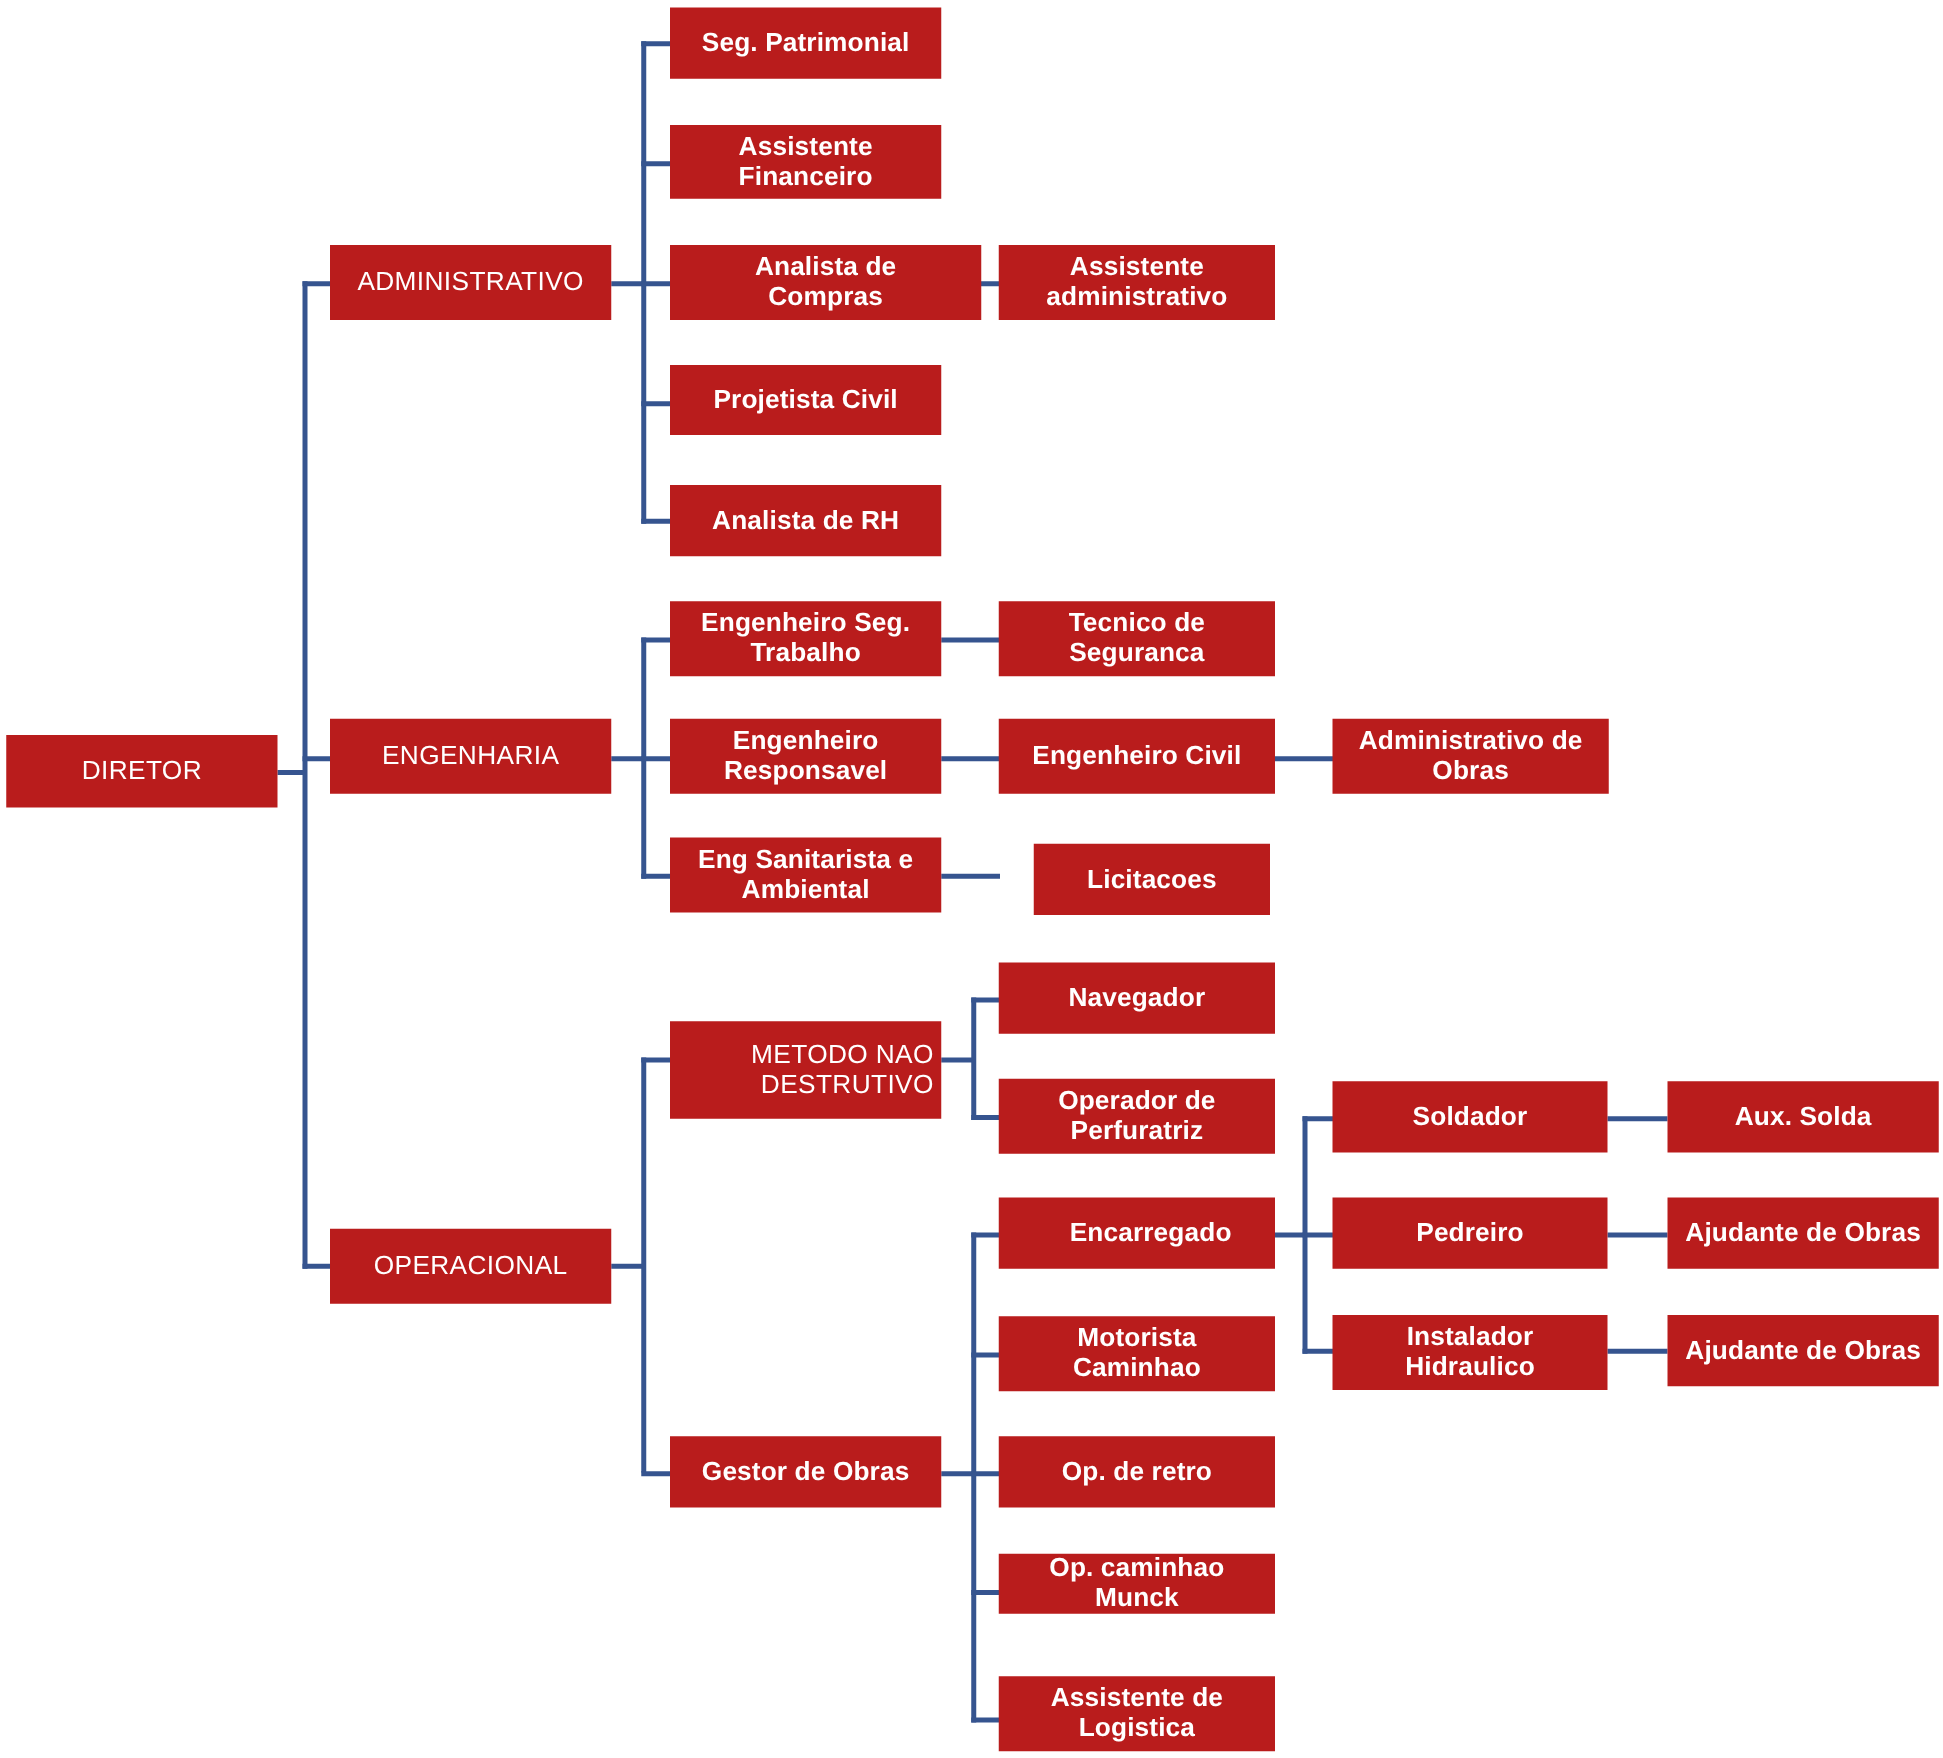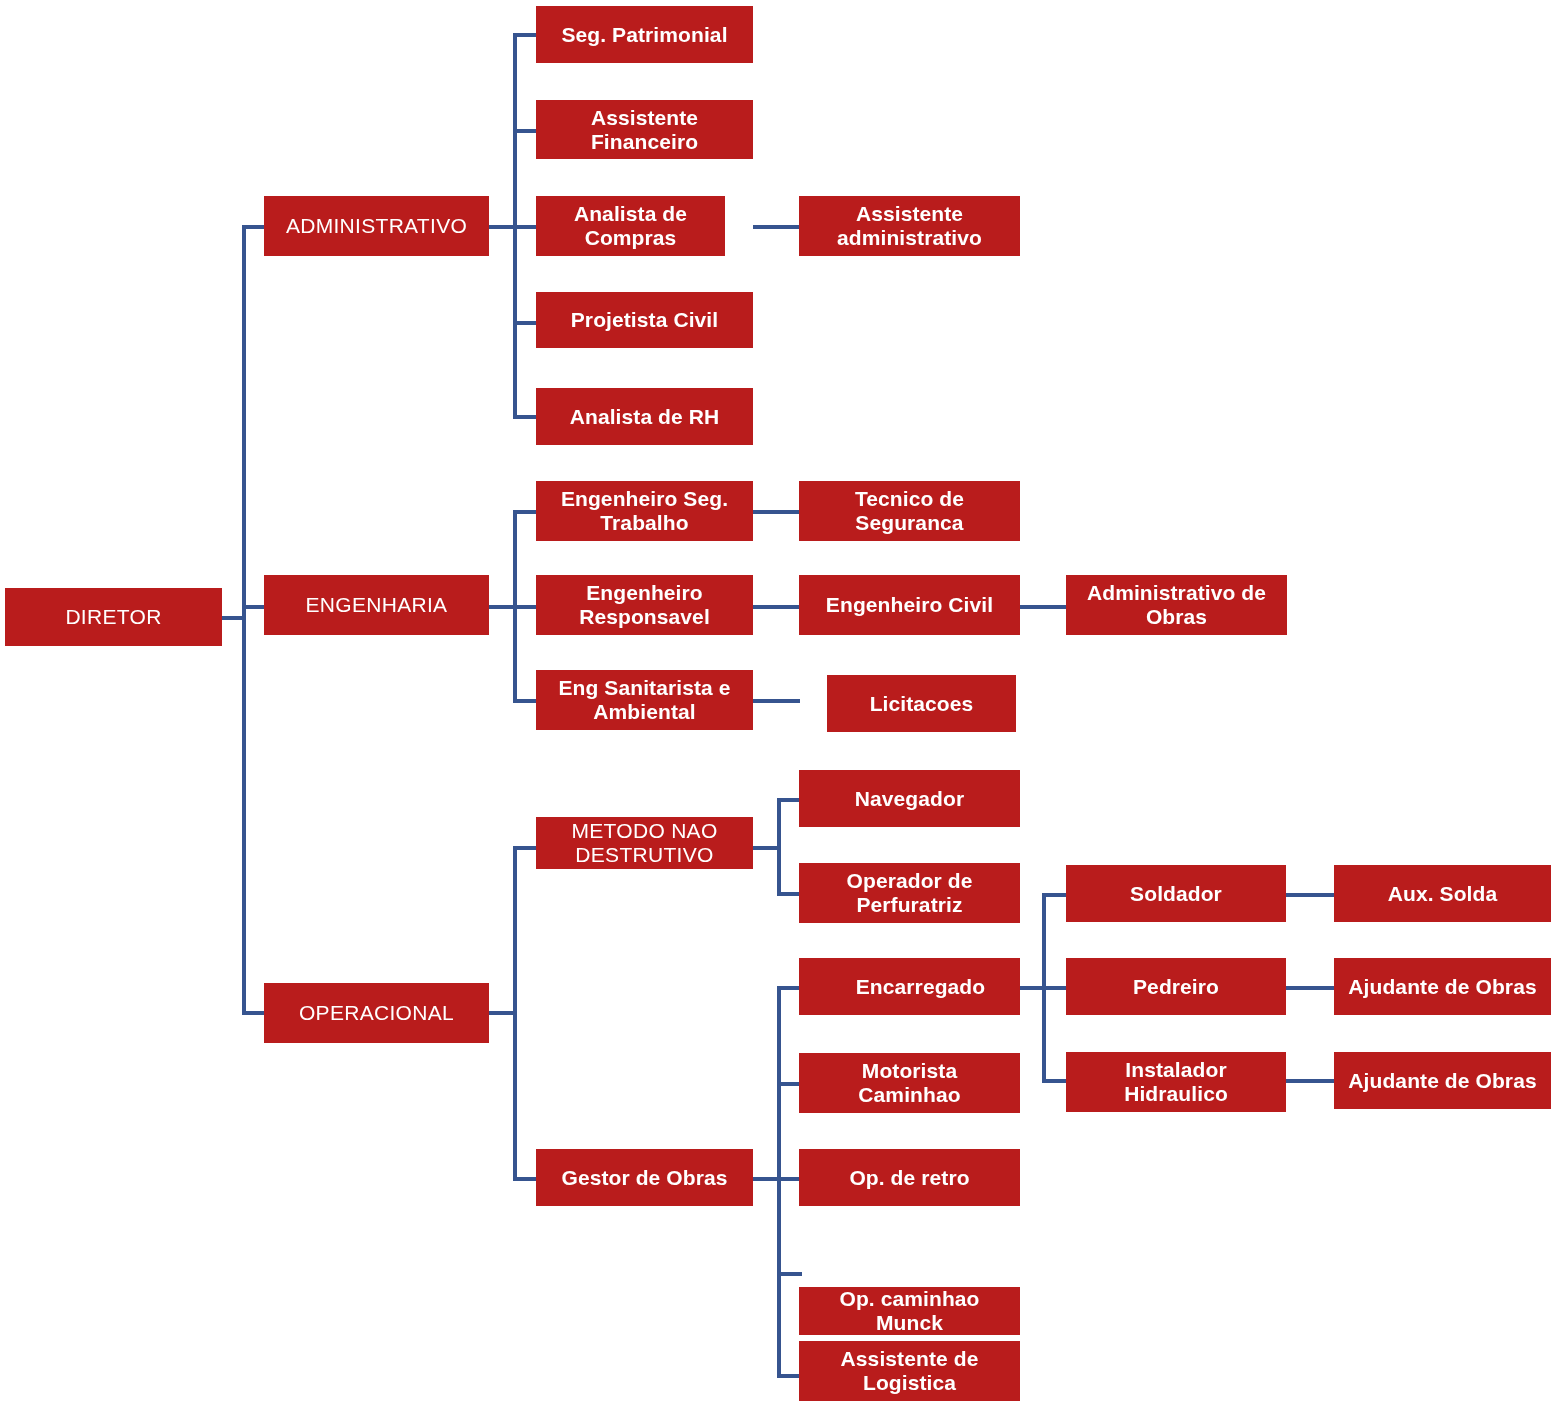--- a/index.html
+++ b/index.html
@@ -121,21 +121,21 @@
 
   <div class="node" style="left:536px; top:6px; width:217px; height:57px;">
     <span class="node-label">Seg. Patrimonial</span>
   </div>
 
   <div class="node" style="left:536px; top:100px; width:217px; height:59px;">
     <span class="node-label">Assistente
 Financeiro</span>
   </div>
 
-  <div class="node" style="left:536px; top:196px; width:189px; height:60px;">
+  <div class="node" style="left:536px; top:196px; width:249px; height:60px;">
     <span class="node-label">Analista de
 Compras</span>
   </div>
 
   <div class="node" style="left:799px; top:196px; width:221px; height:60px;">
     <span class="node-label">Assistente
 administrativo</span>
   </div>
 
   <div class="node" style="left:536px; top:292px; width:217px; height:56px;">
@@ -180,21 +180,21 @@
   </div>
 
   <div class="node" style="left:827px; top:675px; width:189px; height:57px;">
     <span class="node-label">Licitacoes</span>
   </div>
 
   <div class="node caps" style="left:264px; top:983px; width:225px; height:60px;">
     <span class="node-label">OPERACIONAL</span>
   </div>
 
-  <div class="node caps" style="left:536px; top:817px; width:217px; height:52px;">
+  <div class="node caps" style="left:536px; top:817px; width:217px; height:78px;text-align:right;">
     <span class="node-label">METODO NAO
 DESTRUTIVO</span>
   </div>
 
   <div class="node" style="left:799px; top:770px; width:221px; height:57px;">
     <span class="node-label">Navegador</span>
   </div>
 
   <div class="node" style="left:799px; top:863px; width:221px; height:60px;">
     <span class="node-label">Operador de
@@ -211,21 +211,21 @@
 
   <div class="node" style="left:799px; top:1053px; width:221px; height:60px;">
     <span class="node-label">Motorista
 Caminhao</span>
   </div>
 
   <div class="node" style="left:799px; top:1149px; width:221px; height:57px;">
     <span class="node-label">Op. de retro</span>
   </div>
 
-  <div class="node" style="left:799px; top:1243px; width:221px; height:48px;margin-top:44px;">
+  <div class="node" style="left:799px; top:1243px; width:221px; height:48px;">
     <span class="node-label">Op. caminhao
 Munck</span>
   </div>
 
   <div class="node" style="left:799px; top:1341px; width:221px; height:60px;">
     <span class="node-label">Assistente de
 Logistica</span>
   </div>
 
   <div class="node" style="left:1066px; top:865px; width:220px; height:57px;">

